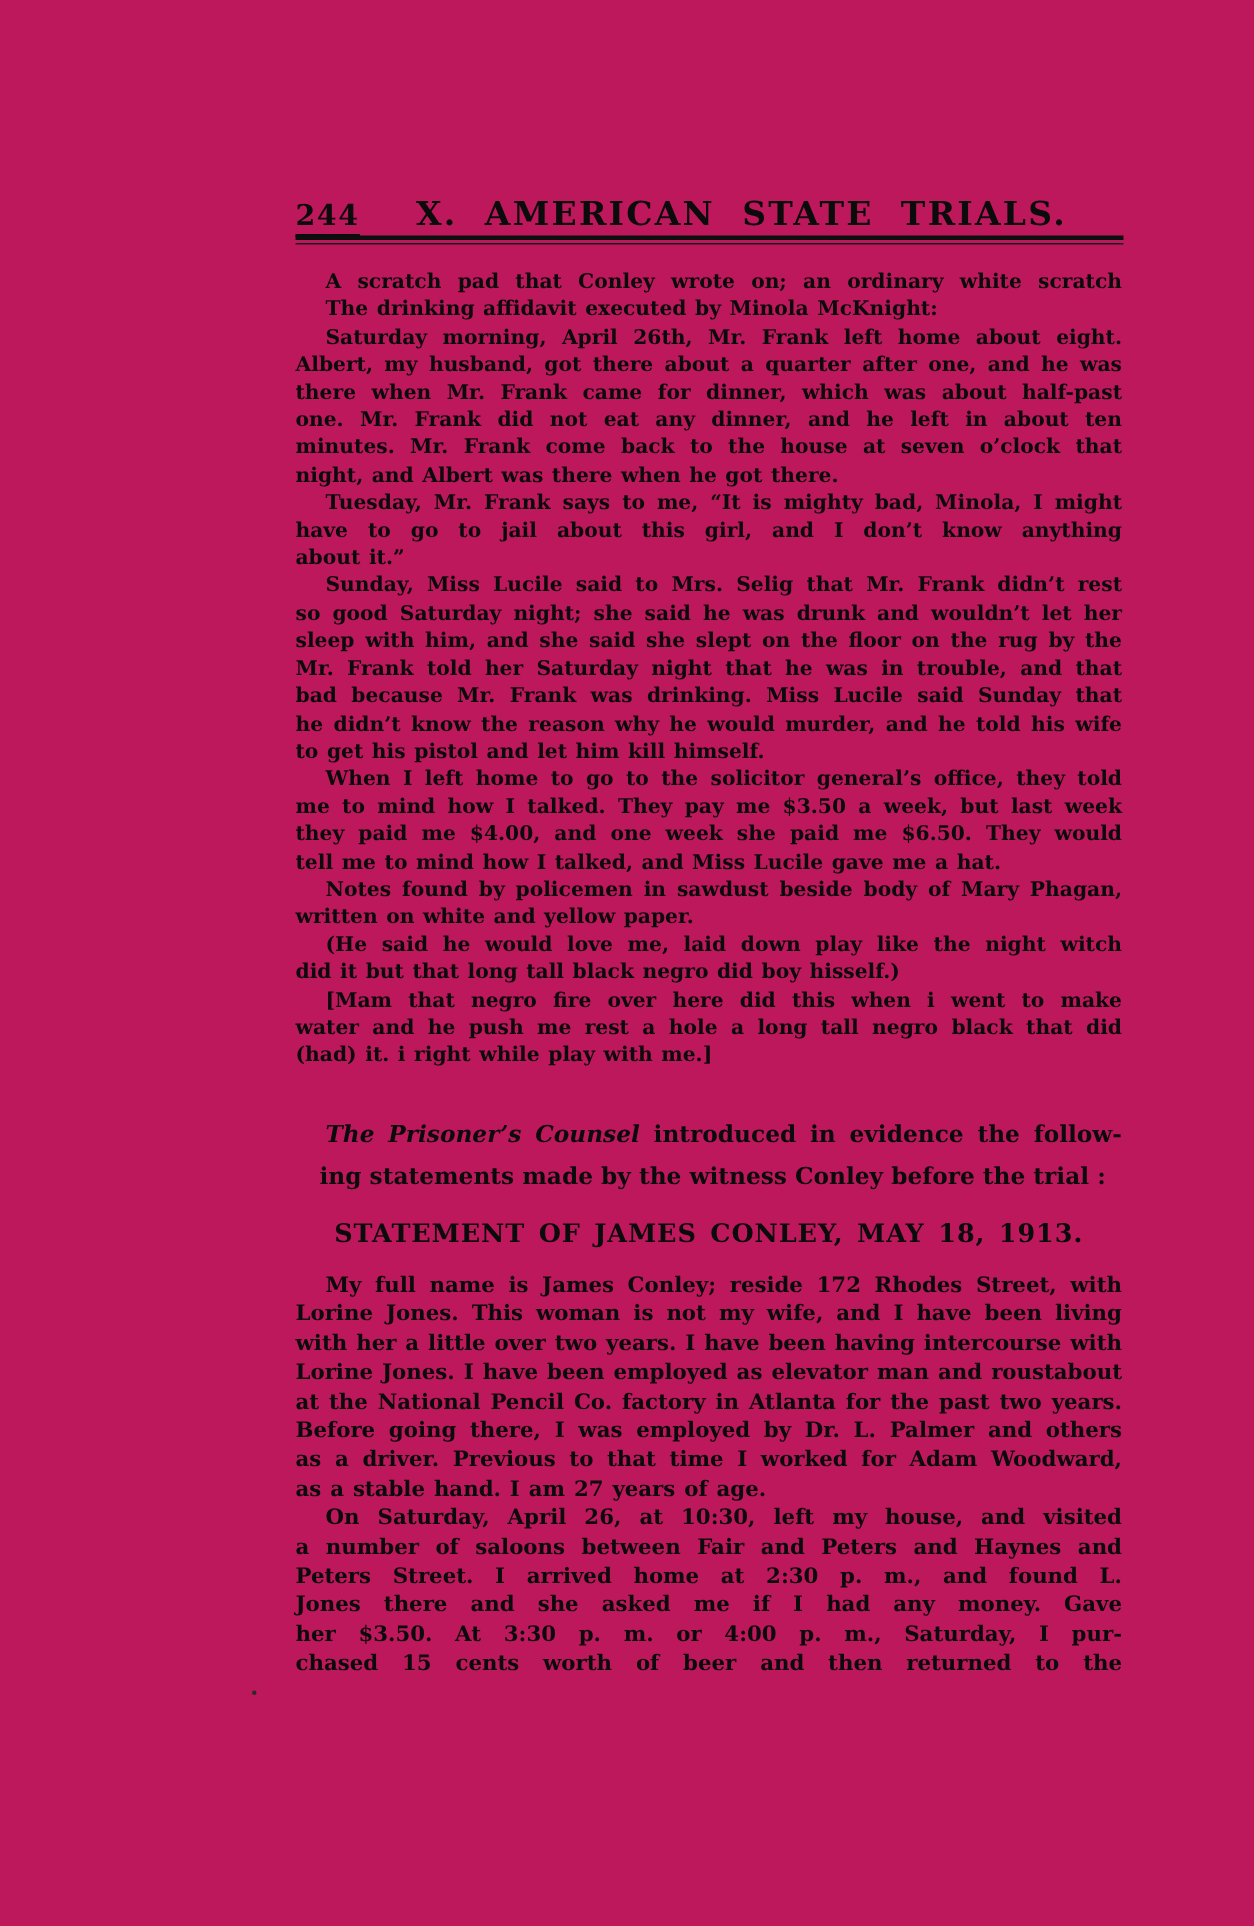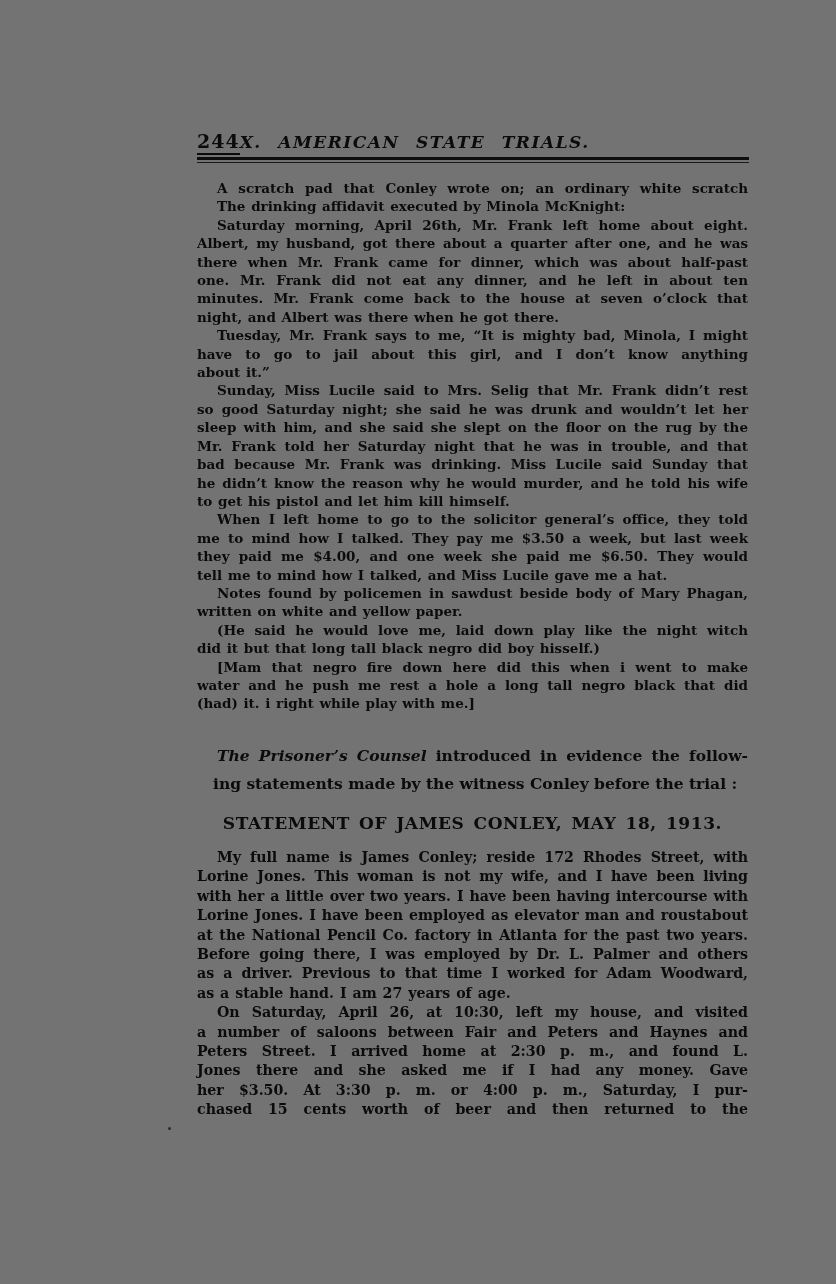--- a/index.html
+++ b/index.html
@@ -1,38 +1,38 @@
 <!DOCTYPE html>
 <html><head>
 <meta charset="utf-8">
 <style>
   html, body { margin: 0; padding: 0; background: #ffffff; }
   .page {
     position: relative;
     width: 836px;
     height: 1284px;
-    background: #737373;
+    background: #be185d;
     font-family: "DejaVu Serif", serif;
     font-weight: 700;
     color: #0b0b0b;
     overflow: hidden;
   }
   .page-header {
     position: absolute;
     top: 130px; left: 197px; width: 552px;
     display: flex; align-items: baseline;
   }
   .page-number {
     font-size: 19px; letter-spacing: 1px;
     border-bottom: 2px solid #0b0b0b;
     padding-bottom: 1px;
   }
   .running-title {
-    flex: 1; text-align: left;
-    font-style: italic; font-size: 17px;
+    flex: 1; text-align: center;
+    font-size: 22px;
     letter-spacing: 1.5px; word-spacing: 9px;
   }
   .header-rule {
     position: absolute; top: 157px; left: 197px; width: 552px;
     height: 6px;
   }
   .header-rule .thick { height: 3px; background: #0e0e0e; }
   .header-rule .thin  { height: 1px; background: #1a1a1a; margin-top: 2px; }
 
   .textcol { position: absolute; left: 197px; width: 551px; }
@@ -116,21 +116,21 @@
       </div>
       <div>
         <div class="line indent">Notes found by policemen in sawdust beside body of Mary Phagan,</div>
         <div class="line lastline">written on white and yellow paper.</div>
       </div>
       <div>
         <div class="line indent">(He said he would love me, laid down play like the night witch</div>
         <div class="line lastline">did it but that long tall black negro did boy hisself.)</div>
       </div>
       <div>
-        <div class="line indent">[Mam that negro fire down here did this when i went to make</div>
+        <div class="line indent">[Mam that negro fire over here did this when i went to make</div>
         <div class="line">water and he push me rest a hole a long tall negro black that did</div>
         <div class="line lastline">(had) it.  i right while play with me.]</div>
       </div>
     </div>
 
   <div class="counsel-intro">
     <div class="iline1"><span class="it">The Prisoner’s Counsel</span><span> introduced in evidence the follow-</span></div>
     <div class="iline2">ing statements made by the witness Conley before the trial :</div>
   </div>
 

